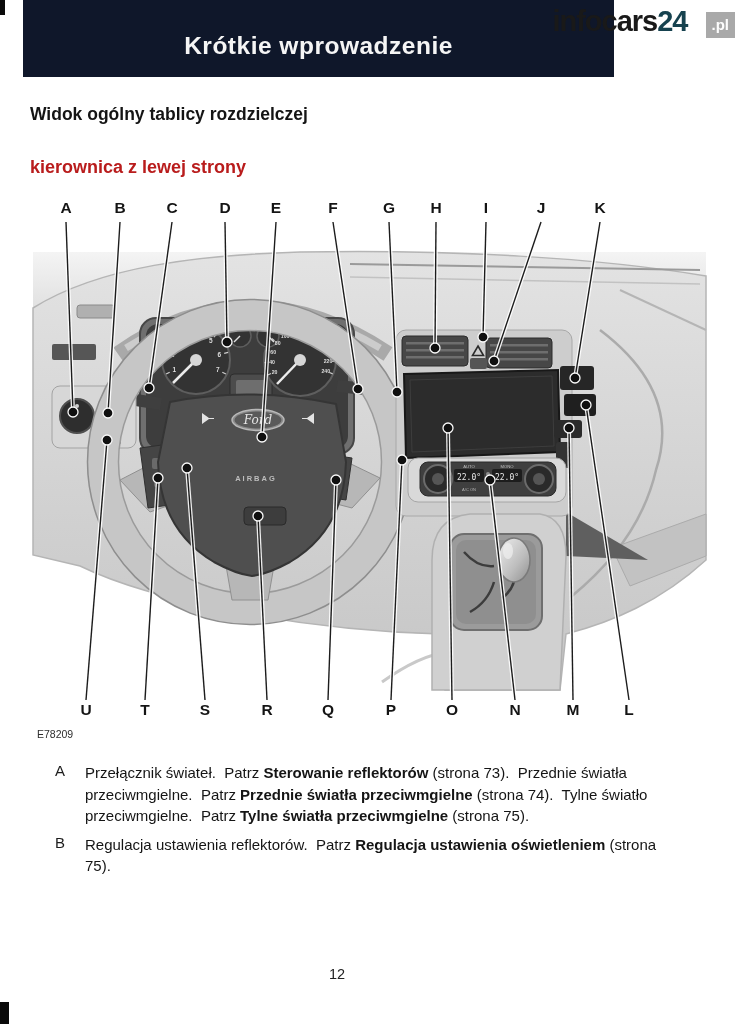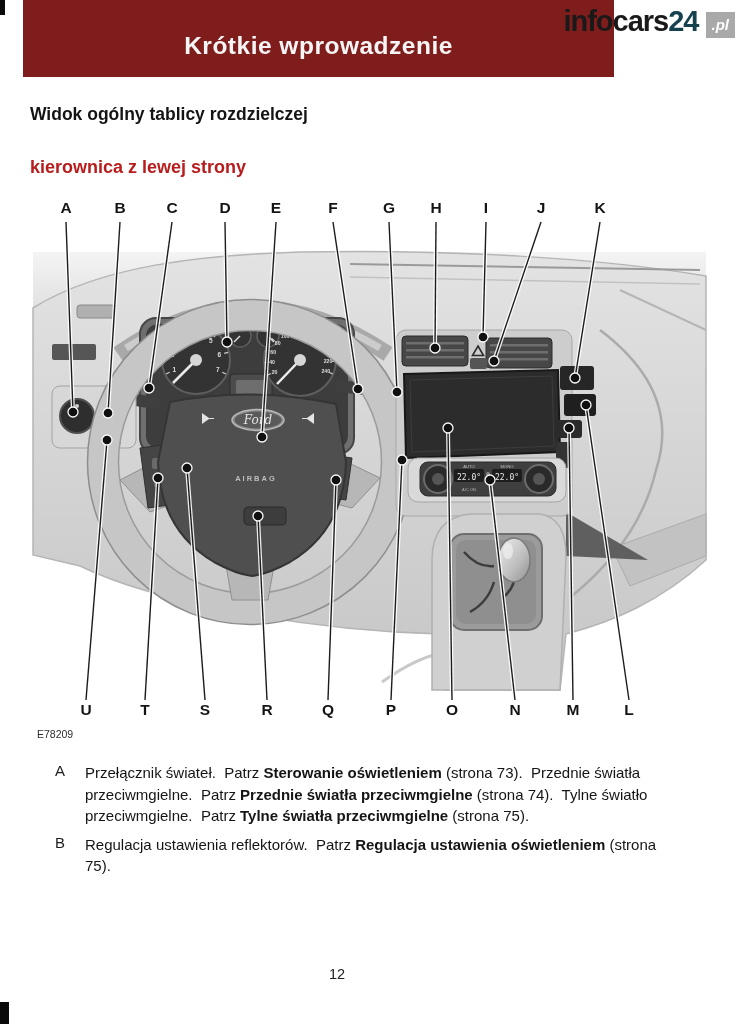--- a/index.html
+++ b/index.html
@@ -3,30 +3,30 @@
 <meta charset="utf-8">
 <style>
   html,body{margin:0;padding:0;}
   body{
     width:738px;height:1024px;position:relative;background:#ffffff;
     font-family:"Liberation Sans", sans-serif;color:#1c1c1c;overflow:hidden;
   }
   .corner-mark-top{position:absolute;left:0;top:0;width:5px;height:15px;background:#0a0a0a;}
   .corner-mark-bottom{position:absolute;left:0;top:1002px;width:9px;height:22px;background:#0a0a0a;}
   .header-bar{
-    position:absolute;left:23px;top:0;width:591px;height:77px;background:#7f1d1d;
+    position:absolute;left:23px;top:0;width:591px;height:77px;background:#0f172a;
     display:flex;align-items:center;justify-content:center;
   }
   .header-title{color:#f5f5f5;font-size:24.5px;font-weight:bold;letter-spacing:.5px;margin-top:14px;}
   .watermark{position:absolute;top:6px;right:3px;display:flex;align-items:flex-start;z-index:5;}
   .wm-text{font-size:29px;font-weight:bold;letter-spacing:-1px;line-height:30px;}
   .wm-brand{color:#191919;}
   .wm-number{color:#16424f;margin-top:24px;}
-  .wm-box{margin-left:7px;margin-top:6px;background:#a9a9a9;color:#fdfdfd;
-    font-size:15px;font-weight:bold;padding:3px 6px 4px 6px;line-height:19px;font-style:italic;}
+  .wm-box{margin-left:18px;margin-top:6px;background:#a9a9a9;color:#fdfdfd;
+    font-size:15px;font-weight:bold;padding:3px 6px 4px 6px;line-height:19px;}
   .heading-1{position:absolute;left:30px;top:104px;font-size:17.5px;font-weight:bold;color:#141414;}
   .heading-2{position:absolute;left:30px;top:157px;font-size:18px;font-weight:bold;color:#b91c1c;}
   .figure-svg{position:absolute;left:0;top:190px;width:738px;height:534px;}
   .figure-code{position:absolute;left:37px;top:728px;font-size:10.5px;color:#2e2e2e;}
   .legend{position:absolute;left:0;top:762px;width:738px;}
   .legend-item{display:flex;margin-bottom:7px;}
   .legend-letter{width:30px;margin-left:55px;font-size:15px;flex:0 0 auto;}
   .legend-text{width:594px;font-size:15px;line-height:21.5px;color:#151515;}
   .legend-text b{font-weight:bold;}
   .page-number{position:absolute;left:0;top:966px;width:674px;text-align:center;font-size:14.5px;color:#222;}
@@ -312,21 +312,21 @@
       <circle cx="586" cy="405" r="5" fill="#101010" stroke="#fafafa" stroke-width="1.3"></circle>
       <text x="629" y="715" text-anchor="middle" font-size="15.5" font-weight="bold" fill="#141414">L</text>
     </g>
 </svg>
 
 <div class="figure-code">E78209</div>
 
 <div class="legend" id="legend">
     <div class="legend-item">
       <div class="legend-letter">A</div>
-      <div class="legend-text"><span>Przełącznik świateł.&nbsp; Patrz </span><b>Sterowanie oświetleniem</b><span> (strona 73).&nbsp; Przednie światła przeciwmgielne.&nbsp; Patrz </span><b>Przednie światła przeciwmgielne</b><span> (strona 74).&nbsp; Tylne światło przeciwmgielne.&nbsp; Patrz </span><b>Tylne światła przeciwmgielne</b><span> (strona 75).</span></div>
+      <div class="legend-text"><span>Przełącznik świateł.&nbsp; Patrz </span><b>Sterowanie reflektorów</b><span> (strona 73).&nbsp; Przednie światła przeciwmgielne.&nbsp; Patrz </span><b>Przednie światła przeciwmgielne</b><span> (strona 74).&nbsp; Tylne światło przeciwmgielne.&nbsp; Patrz </span><b>Tylne światła przeciwmgielne</b><span> (strona 75).</span></div>
     </div>
     <div class="legend-item">
       <div class="legend-letter">B</div>
       <div class="legend-text"><span>Regulacja ustawienia reflektorów.&nbsp; Patrz </span><b>Regulacja ustawienia oświetleniem</b><span> (strona 75).</span></div>
     </div>
   </div>
 
 <div class="page-number">12</div>
 <div class="corner-mark-bottom"></div>
 

